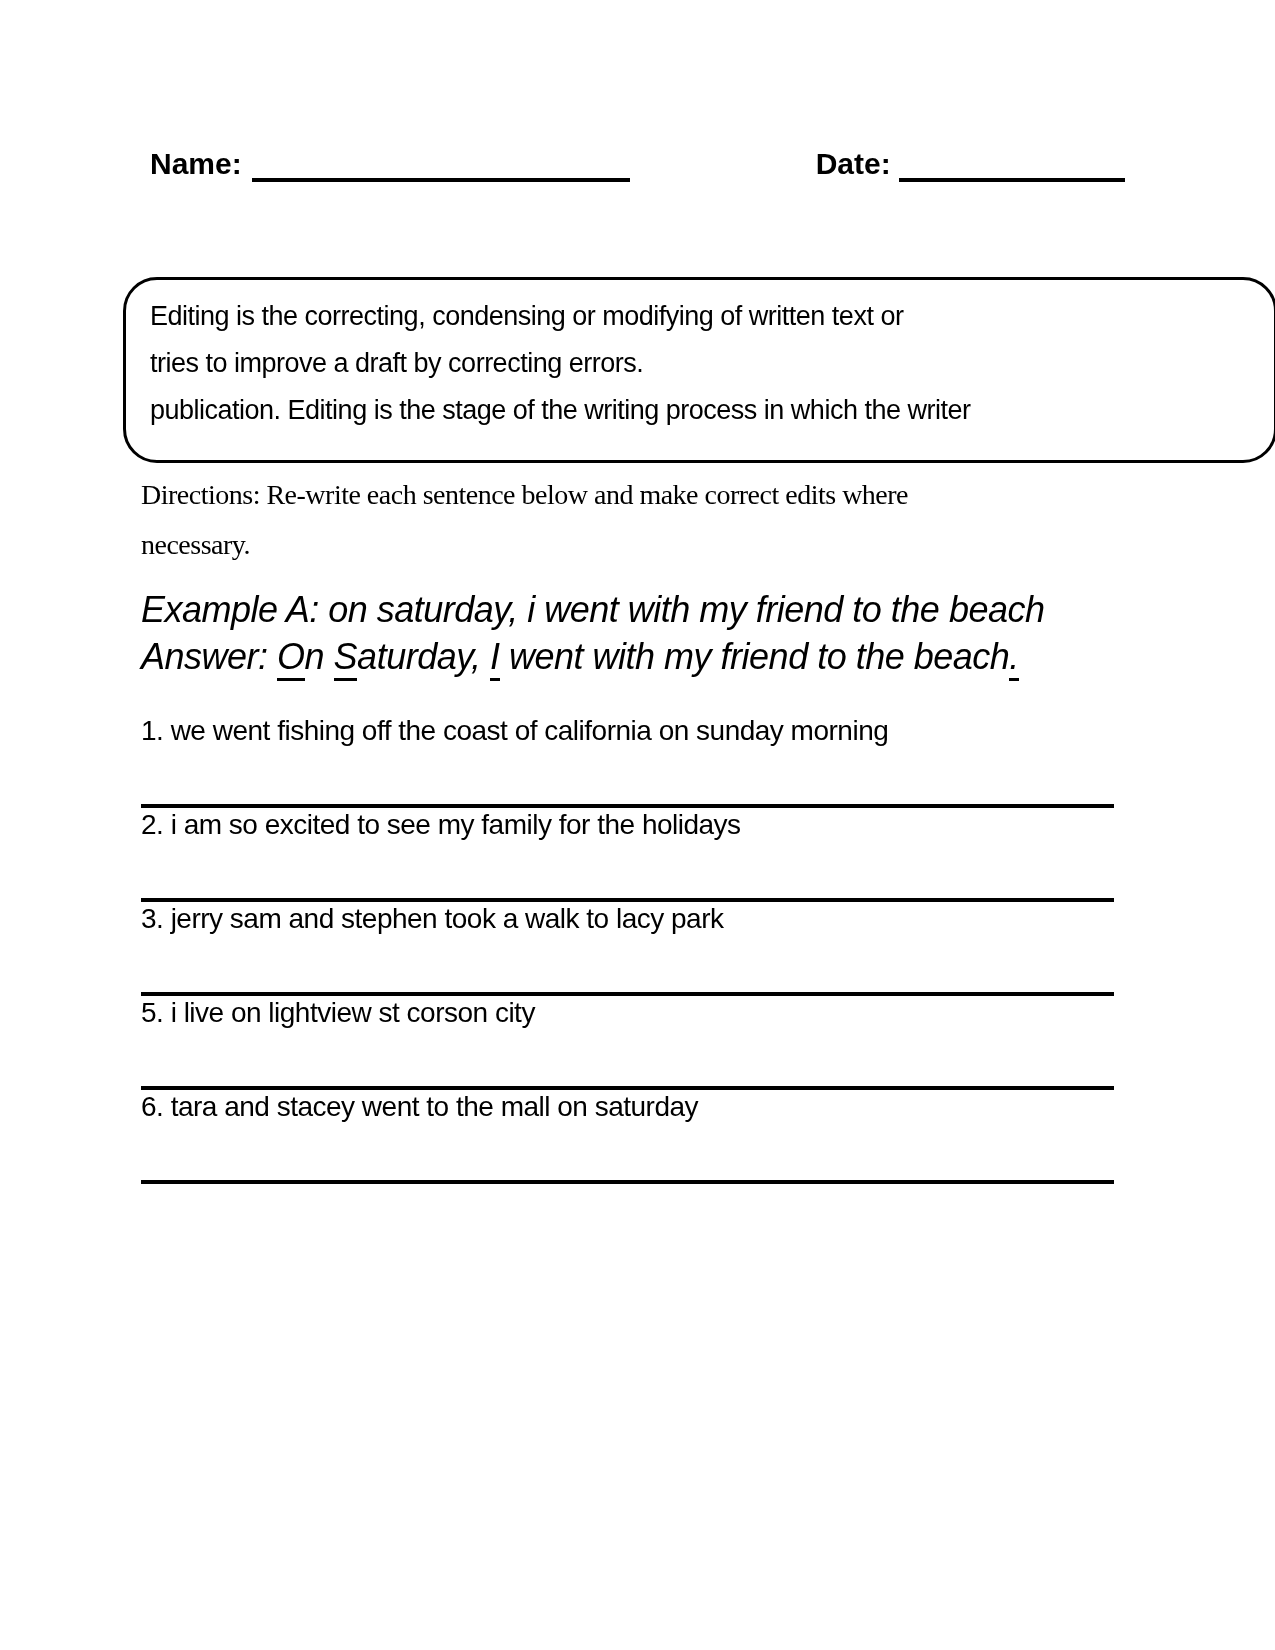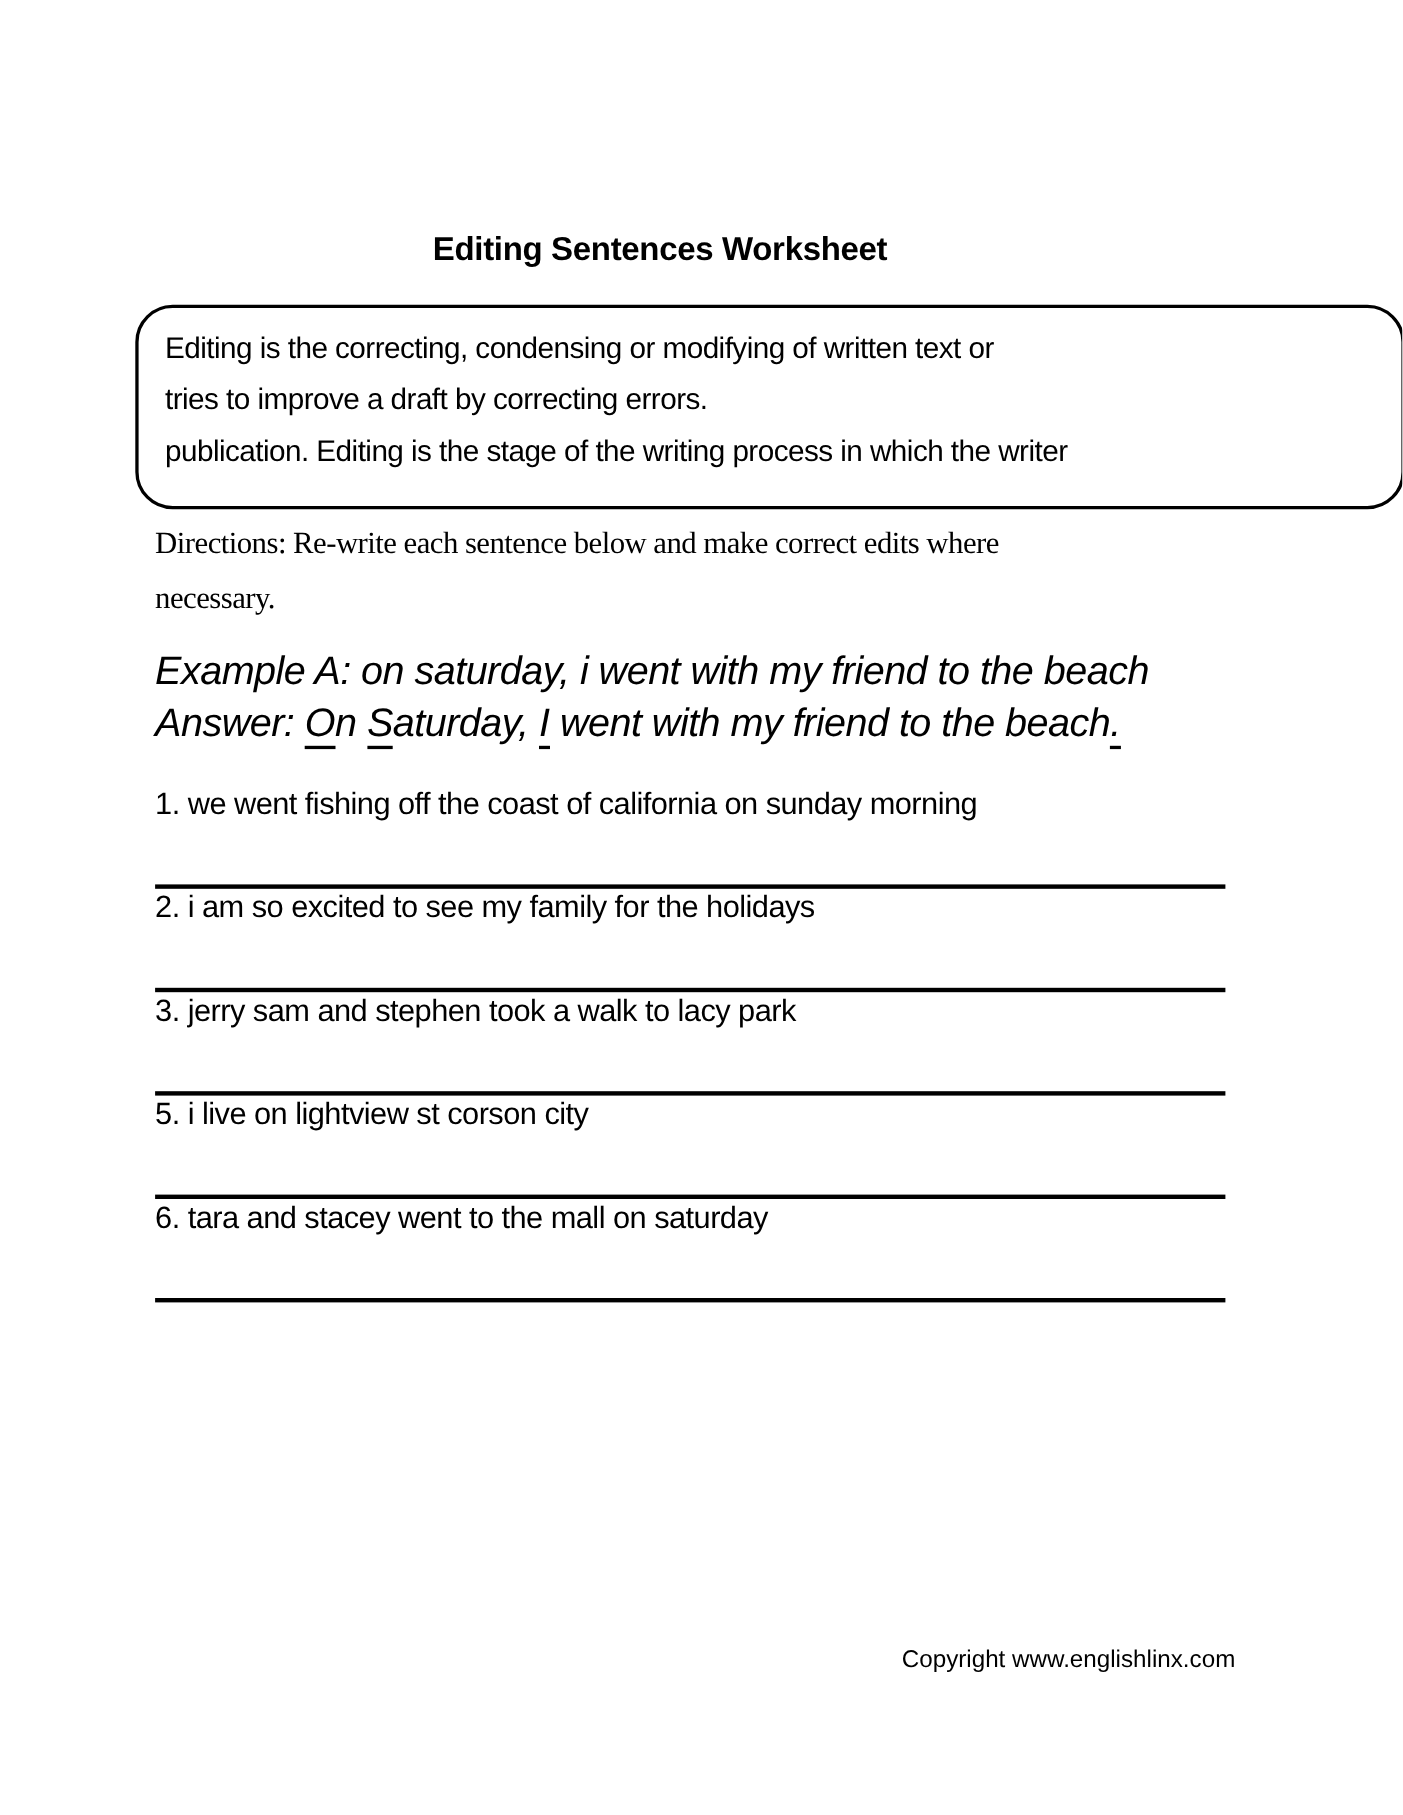--- a/index.html
+++ b/index.html
@@ -131,22 +131,27 @@
     text-align: right;
     font-size: 22px;
     line-height: 28px;
   }
 </style>
 </head>
 <body>
 
 <div class="page">
 
+  <div class="header-row">
+    <span class="hdr-label">Name:</span>
+    <span class="blank name-blank"></span>
+    <span class="hdr-label date-label">Date:</span>
+    <span class="blank date-blank"></span>
+  </div>
 
-  <div class="title">Editing Sentences Worksheet</div>
 
   <div class="def-box">
     <div class="def-line">Editing is the correcting, condensing or modifying of written text or</div>
     <div class="def-line">tries to improve a draft by correcting errors.</div>
     <div class="def-line">publication. Editing is the stage of the writing process in which the writer</div>
   </div>
 
   <div class="directions">
     <div class="dir-line">Directions: Re-write each sentence below and make correct edits where</div>
     <div class="dir-line">necessary.</div>
@@ -180,17 +185,14 @@
       <div class="write-line"></div>
     </div>
 
     <div class="question">
       <div class="q-text"><span>6.</span> <span>tara and stacey went to the mall on saturday</span></div>
       <div class="write-line"></div>
     </div>
 
   </div>
 
-  <div class="footer">
-    <span>Copyright www.englishlinx.com</span>
-  </div>
 
 </div>
 
 </body></html>

